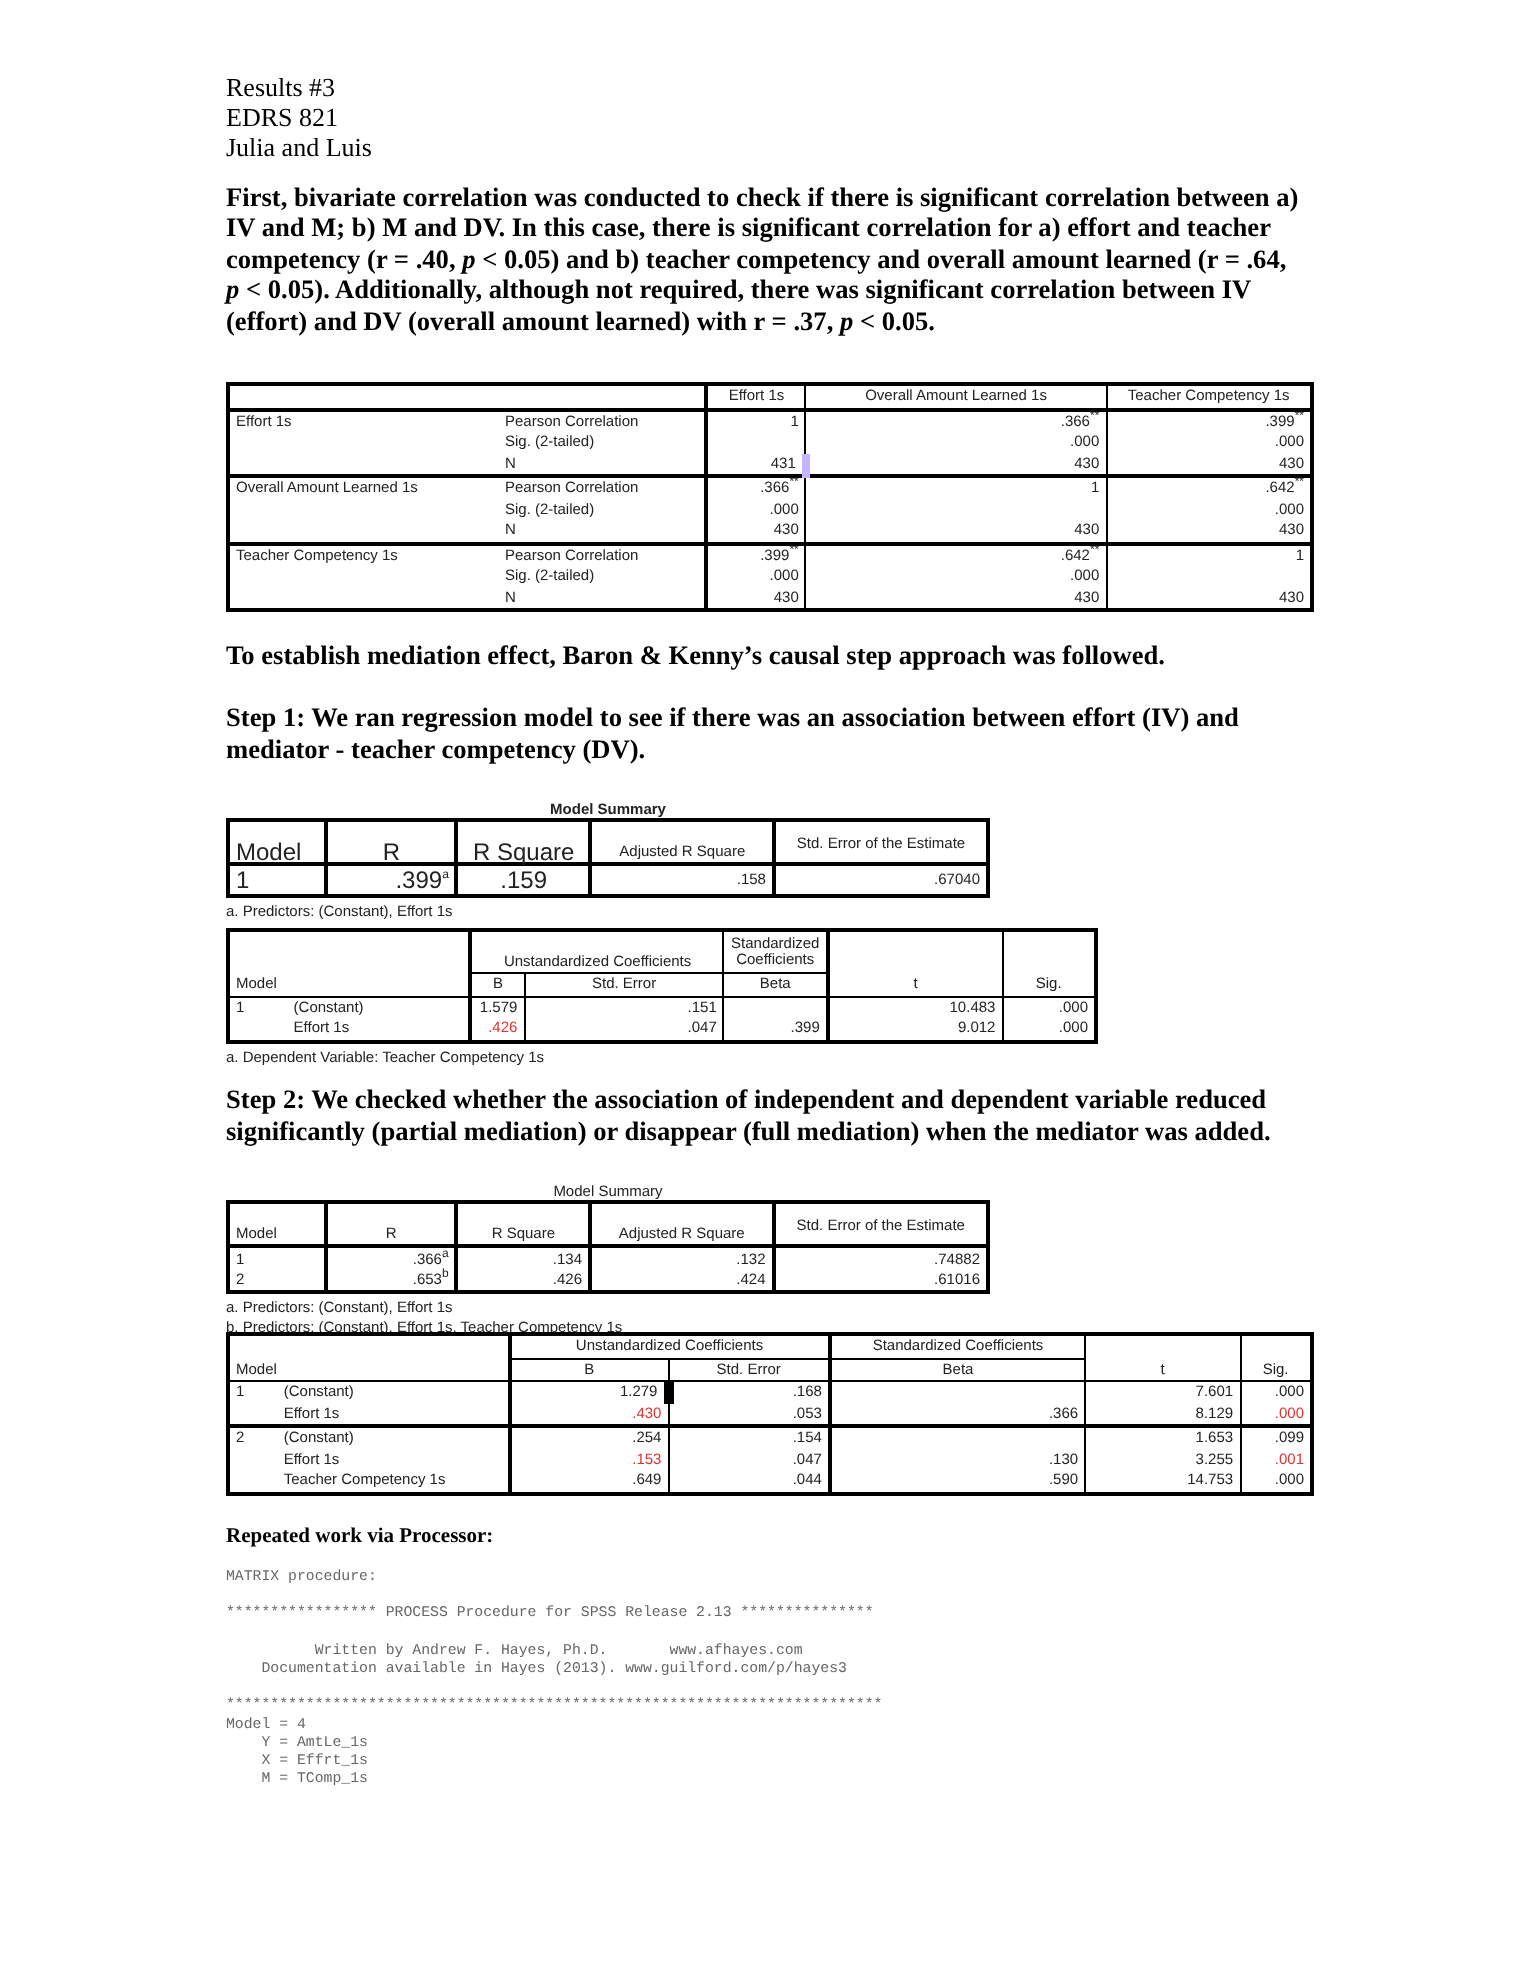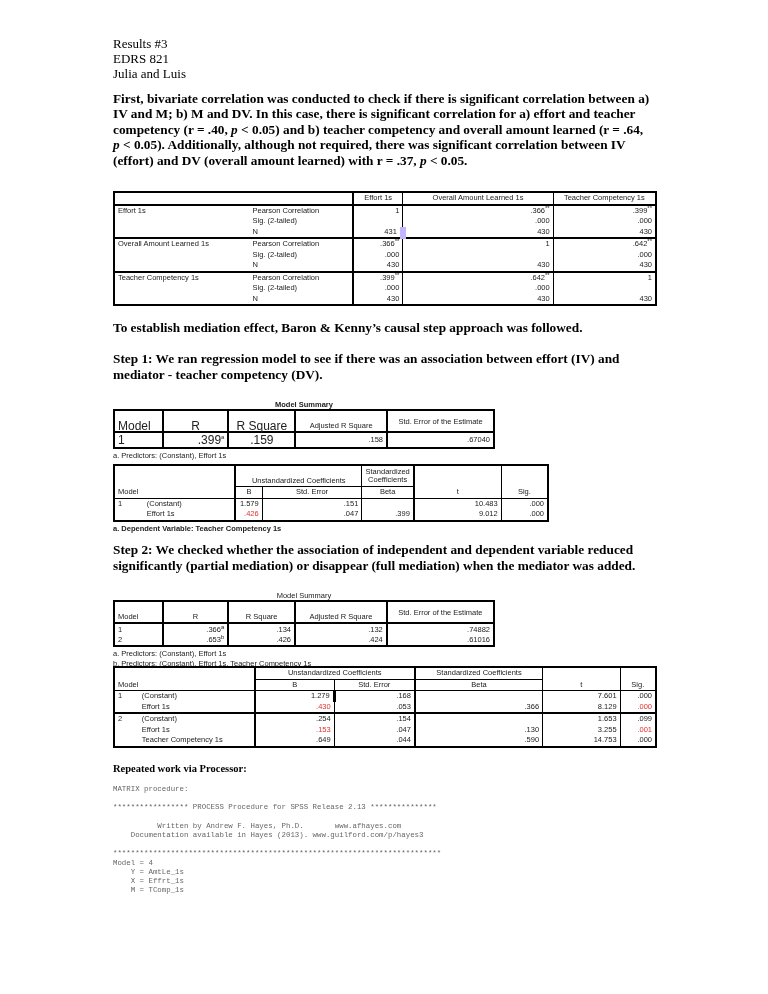--- a/index.html
+++ b/index.html
@@ -63,21 +63,21 @@
         <tr>
           <td></td>
           <td style="border-right:2px solid #000;">Sig. (2-tailed)</td>
           <td class="r" style="border-right:1px solid #000;"><span></span></td>
           <td class="r" style="border-right:1px solid #000;"><span>.000</span></td>
           <td class="r"><span>.000</span></td>
         </tr>
         <tr style="border-bottom: 2px solid rgb(0, 0, 0);">
           <td></td>
           <td style="border-right:2px solid #000;">N</td>
-          <td class="r" style="border-right:6px solid #c4b5fd;"><span>431</span></td>
+          <td class="r" style="border-right:4px solid #c4b5fd;"><span>431</span></td>
           <td class="r" style="border-right:1px solid #000;"><span>430</span></td>
           <td class="r"><span>430</span></td>
         </tr>
         <tr>
           <td>Overall Amount Learned 1s</td>
           <td style="border-right:2px solid #000;">Pearson Correlation</td>
           <td class="r" style="border-right:1px solid #000;"><span>.366</span><sup>**</sup></td>
           <td class="r" style="border-right:1px solid #000;"><span>1</span></td>
           <td class="r"><span>.642</span><sup>**</sup></td>
         </tr>
@@ -193,21 +193,21 @@
           <td></td>
           <td style="border-right:2px solid #000;">Effort 1s</td>
           <td class="r red" style="border-right:1px solid #000;">.426</td>
           <td class="r" style="border-right:1px solid #000;">.047</td>
           <td class="r" style="border-right:2px solid #000;">.399</td>
           <td class="r" style="border-right:1px solid #000;">9.012</td>
           <td class="r">.000</td>
         </tr>
       </tbody>
   </table>
-  <div class="foot" style="margin-top:2px;font-weight:bold;">a. Dependent Variable: Teacher Competency 1s</div>
+  <div class="foot" style="margin-top:2px;">a. Dependent Variable: Teacher Competency 1s</div>
 </div>
 
 <div class="abs serif para-b" style="left:113px; top:542px; width:540px;">Step 2: We checked whether the association of independent and dependent variable reduced significantly (partial mediation) or disappear (full mediation) when the mediator was added.</div>
 
 <div class="abs" style="left:113px; top:591px;">
   <div class="caption" style="width:382px;">Model Summary</div>
   <table class="spss" style="width:382px; border:2px solid #000;">
     <colgroup>
         <col style="width:49px">
         <col style="width:66px">
@@ -267,21 +267,21 @@
     <tr style="border-bottom:1px solid #000;">
       <td class="c" style="border-right:1px solid #000;">B</td>
       <td class="c" style="border-right:2px solid #000;">Std. Error</td>
       <td class="c" style="border-right:1px solid #000;">Beta</td>
     </tr>
     </tbody>
       <tbody id="step2-coef-body">
         <tr>
           <td>1</td>
           <td style="border-right:2px solid #000;">(Constant)</td>
-          <td class="r" style="border-right:3px solid #000000;">1.279</td>
+          <td class="r" style="border-right:5px solid #000000;">1.279</td>
           <td class="r" style="border-right:2px solid #000;">.168</td>
           <td class="r" style="border-right:1px solid #000;"></td>
           <td class="r" style="border-right:1px solid #000;">7.601</td>
           <td class="r">.000</td>
         </tr>
         <tr style="border-bottom: 2px solid rgb(0, 0, 0);">
           <td></td>
           <td style="border-right:2px solid #000;">Effort 1s</td>
           <td class="r red" style="border-right:1px solid #000;">.430</td>
           <td class="r" style="border-right:2px solid #000;">.053</td>

